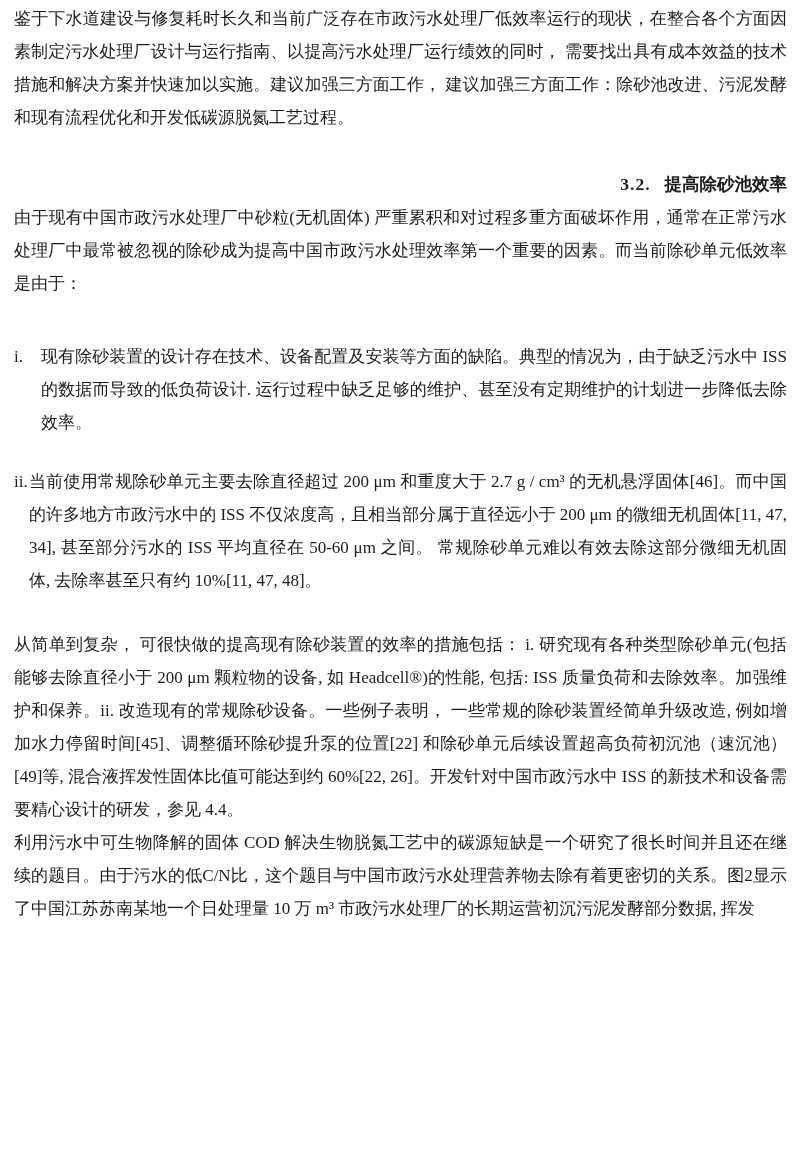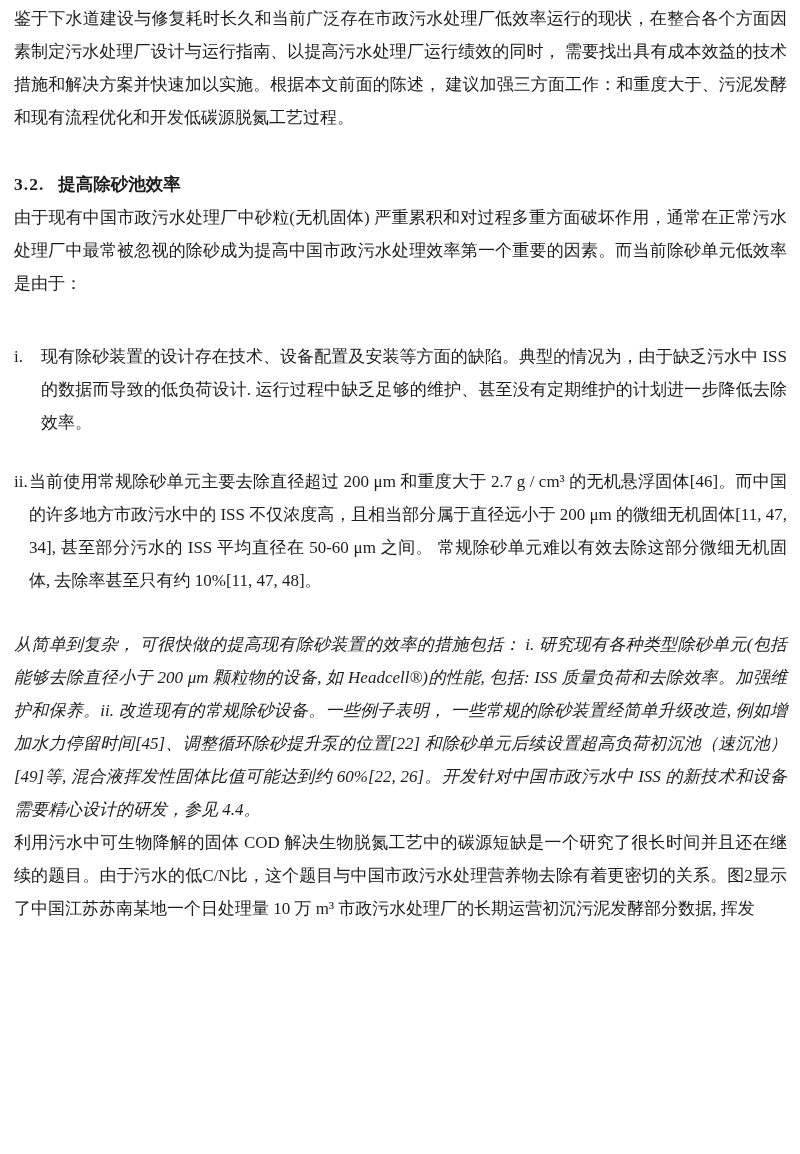--- a/index.html
+++ b/index.html
@@ -25,29 +25,29 @@
   }
   .para {
     margin: 0;
     text-align: justify;
   }
   .heading {
     margin: 0;
     font-size: 17.5px;
     font-weight: bold;
     line-height: 33px;
-    text-align: left;
+    text-align: right;
   }
   .heading .h-num {
     margin-right: 14px;
     letter-spacing: 1px;
   }
   .gap-before-h32   { margin-top: 34px; }
   .gap-before-list  { margin-top: 40px; }
-  .gap-before-p3    { margin-top: 31px; font-style: italic; }
+  .gap-before-p3    { margin-top: 31px; }
   .gap-before-p4    { margin-top: 44px; }
   .gap-before-h33   { margin-top: 36px; }
   .list-item {
     display: flex;
     align-items: flex-start;
   }
   .list-item .marker {
     flex: none;
     text-align: left;
   }
@@ -60,21 +60,21 @@
   }
   .italic {
     font-style: italic;
   }
 </style>
 </head>
 <body>
 
 <div class="page">
 
-  <p class="para">鉴于下水道建设与修复耗时长久和当前广泛存在市政污水处理厂低效率运行的现状，在整合各个方面因素制定污水处理厂设计与运行指南、以提高污水处理厂运行绩效的同时， 需要找出具有成本效益的技术措施和解决方案并快速加以实施。根据本文前面的陈述， 建议加强三方面工作：和重度大于、污泥发酵和现有流程优化和开发低碳源脱氮工艺过程。</p>
+  <p class="para">鉴于下水道建设与修复耗时长久和当前广泛存在市政污水处理厂低效率运行的现状，在整合各个方面因素制定污水处理厂设计与运行指南、以提高污水处理厂运行绩效的同时， 需要找出具有成本效益的技术措施和解决方案并快速加以实施。建议加强三方面工作， 建议加强三方面工作：除砂池改进、污泥发酵和现有流程优化和开发低碳源脱氮工艺过程。</p>
 
   <h2 class="heading gap-before-h32">
     <span class="h-num">3.2.</span><span class="h-title">提高除砂池效率</span>
   </h2>
 
   <p class="para">由于现有中国市政污水处理厂中砂粒(无机固体) 严重累积和对过程多重方面破坏作用，通常在正常污水处理厂中最常被忽视的除砂成为提高中国市政污水处理效率第一个重要的因素。而当前除砂单元低效率是由于：</p>
 
   <div class="list gap-before-list">
 
     <div class="list-item item-i">

